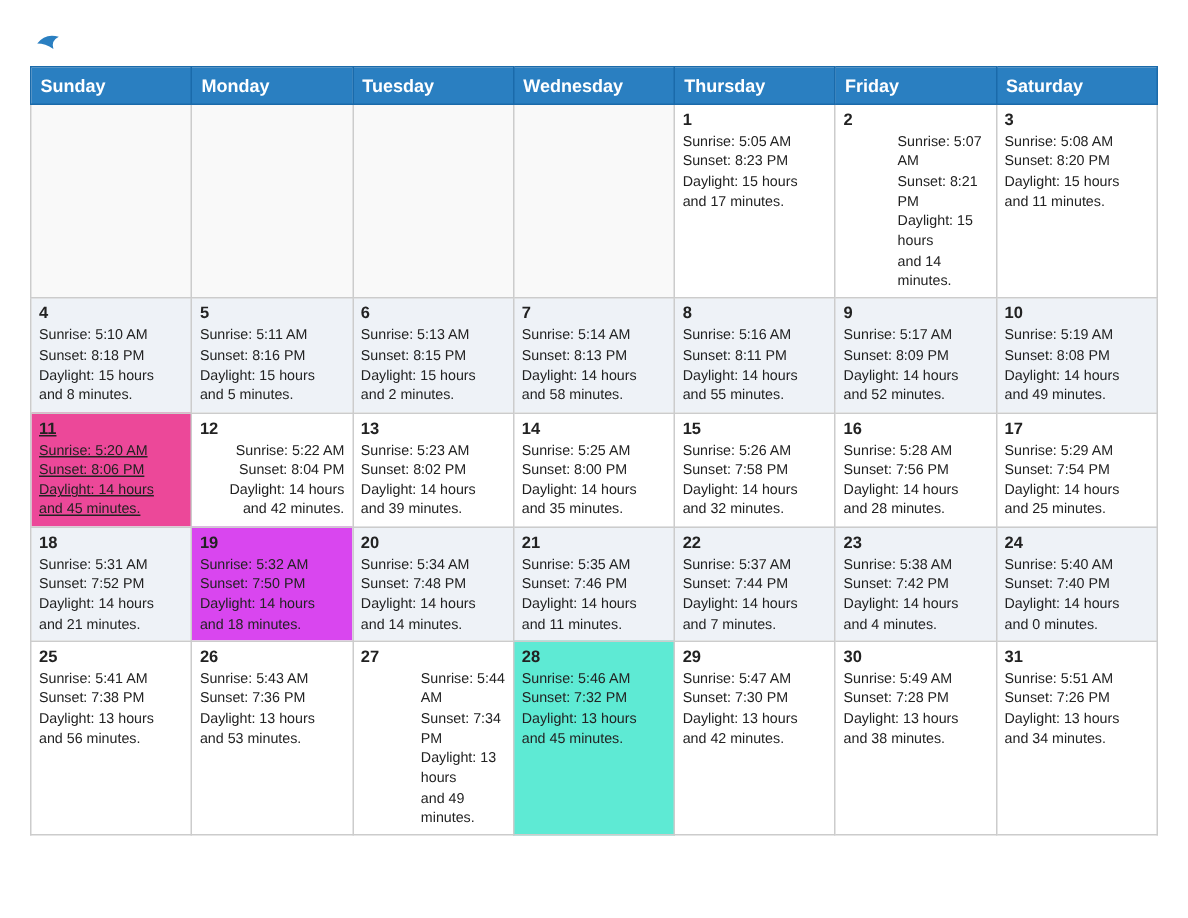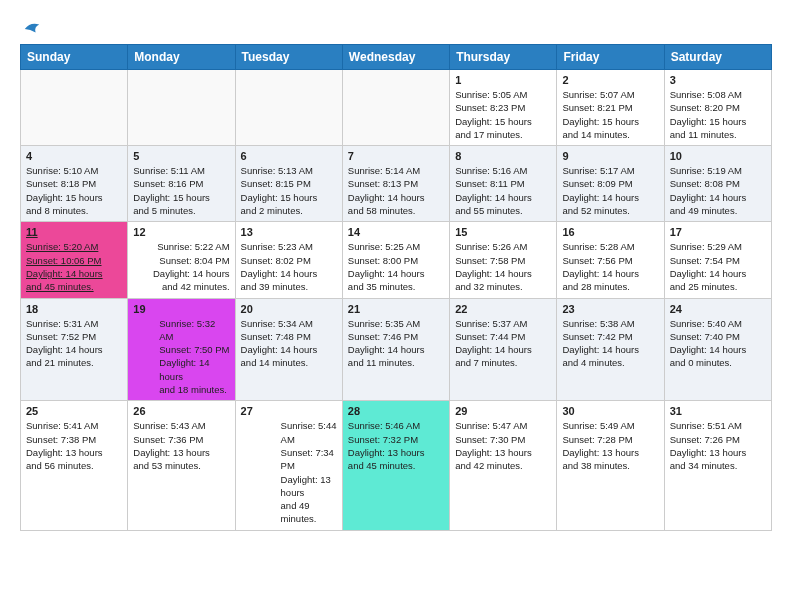--- a/index.html
+++ b/index.html
@@ -144,21 +144,21 @@
           <td class="empty"></td>
           <td style="background: rgb(255, 255, 255);">
             <span class="day-num">1</span>
             <div class="day-info" style="white-space: pre-line;">Sunrise: 5:05 AM
 Sunset: 8:23 PM
 Daylight: 15 hours
 and 17 minutes.</div>
           </td>
           <td style="background: rgb(255, 255, 255);">
             <span class="day-num">2</span>
-            <div class="day-info" style="white-space: pre-line;">Sunrise: 5:07 AM
+            <div class="day-info" style="white-space: pre-line; margin-left: 36px;">Sunrise: 5:07 AM
 Sunset: 8:21 PM
 Daylight: 15 hours
 and 14 minutes.</div>
           </td>
           <td style="background: rgb(255, 255, 255);">
             <span class="day-num">3</span>
             <div class="day-info" style="white-space: pre-line;">Sunrise: 5:08 AM
 Sunset: 8:20 PM
 Daylight: 15 hours
 and 11 minutes.</div>
@@ -212,21 +212,21 @@
             <div class="day-info" style="white-space: pre-line;">Sunrise: 5:19 AM
 Sunset: 8:08 PM
 Daylight: 14 hours
 and 49 minutes.</div>
           </td>
         </tr>
         <tr>
           <td style="background: #ec4899; text-decoration: underline;">
             <span class="day-num">11</span>
             <div class="day-info" style="white-space: pre-line;">Sunrise: 5:20 AM
-Sunset: 10:06 PM
+Sunset: 8:06 PM
 Daylight: 14 hours
 and 45 minutes.</div>
           </td>
           <td style="background: rgb(255, 255, 255); margin-left: 16px;">
             <span class="day-num">12</span>
             <div class="day-info" style="white-space: pre-line; text-align: right;">Sunrise: 5:22 AM
 Sunset: 8:04 PM
 Daylight: 14 hours
 and 42 minutes.</div>
           </td>
@@ -269,21 +269,21 @@
         <tr>
           <td style="background: rgb(238, 242, 247);">
             <span class="day-num">18</span>
             <div class="day-info" style="white-space: pre-line;">Sunrise: 5:31 AM
 Sunset: 7:52 PM
 Daylight: 14 hours
 and 21 minutes.</div>
           </td>
           <td style="background: #d946ef;">
             <span class="day-num">19</span>
-            <div class="day-info" style="white-space: pre-line; margin-left: 26px;">Sunrise: 5:32 AM
+            <div class="day-info" style="white-space: pre-line;">Sunrise: 5:32 AM
 Sunset: 7:50 PM
 Daylight: 14 hours
 and 18 minutes.</div>
           </td>
           <td style="background: rgb(238, 242, 247);">
             <span class="day-num">20</span>
             <div class="day-info" style="white-space: pre-line;">Sunrise: 5:34 AM
 Sunset: 7:48 PM
 Daylight: 14 hours
 and 14 minutes.</div>

